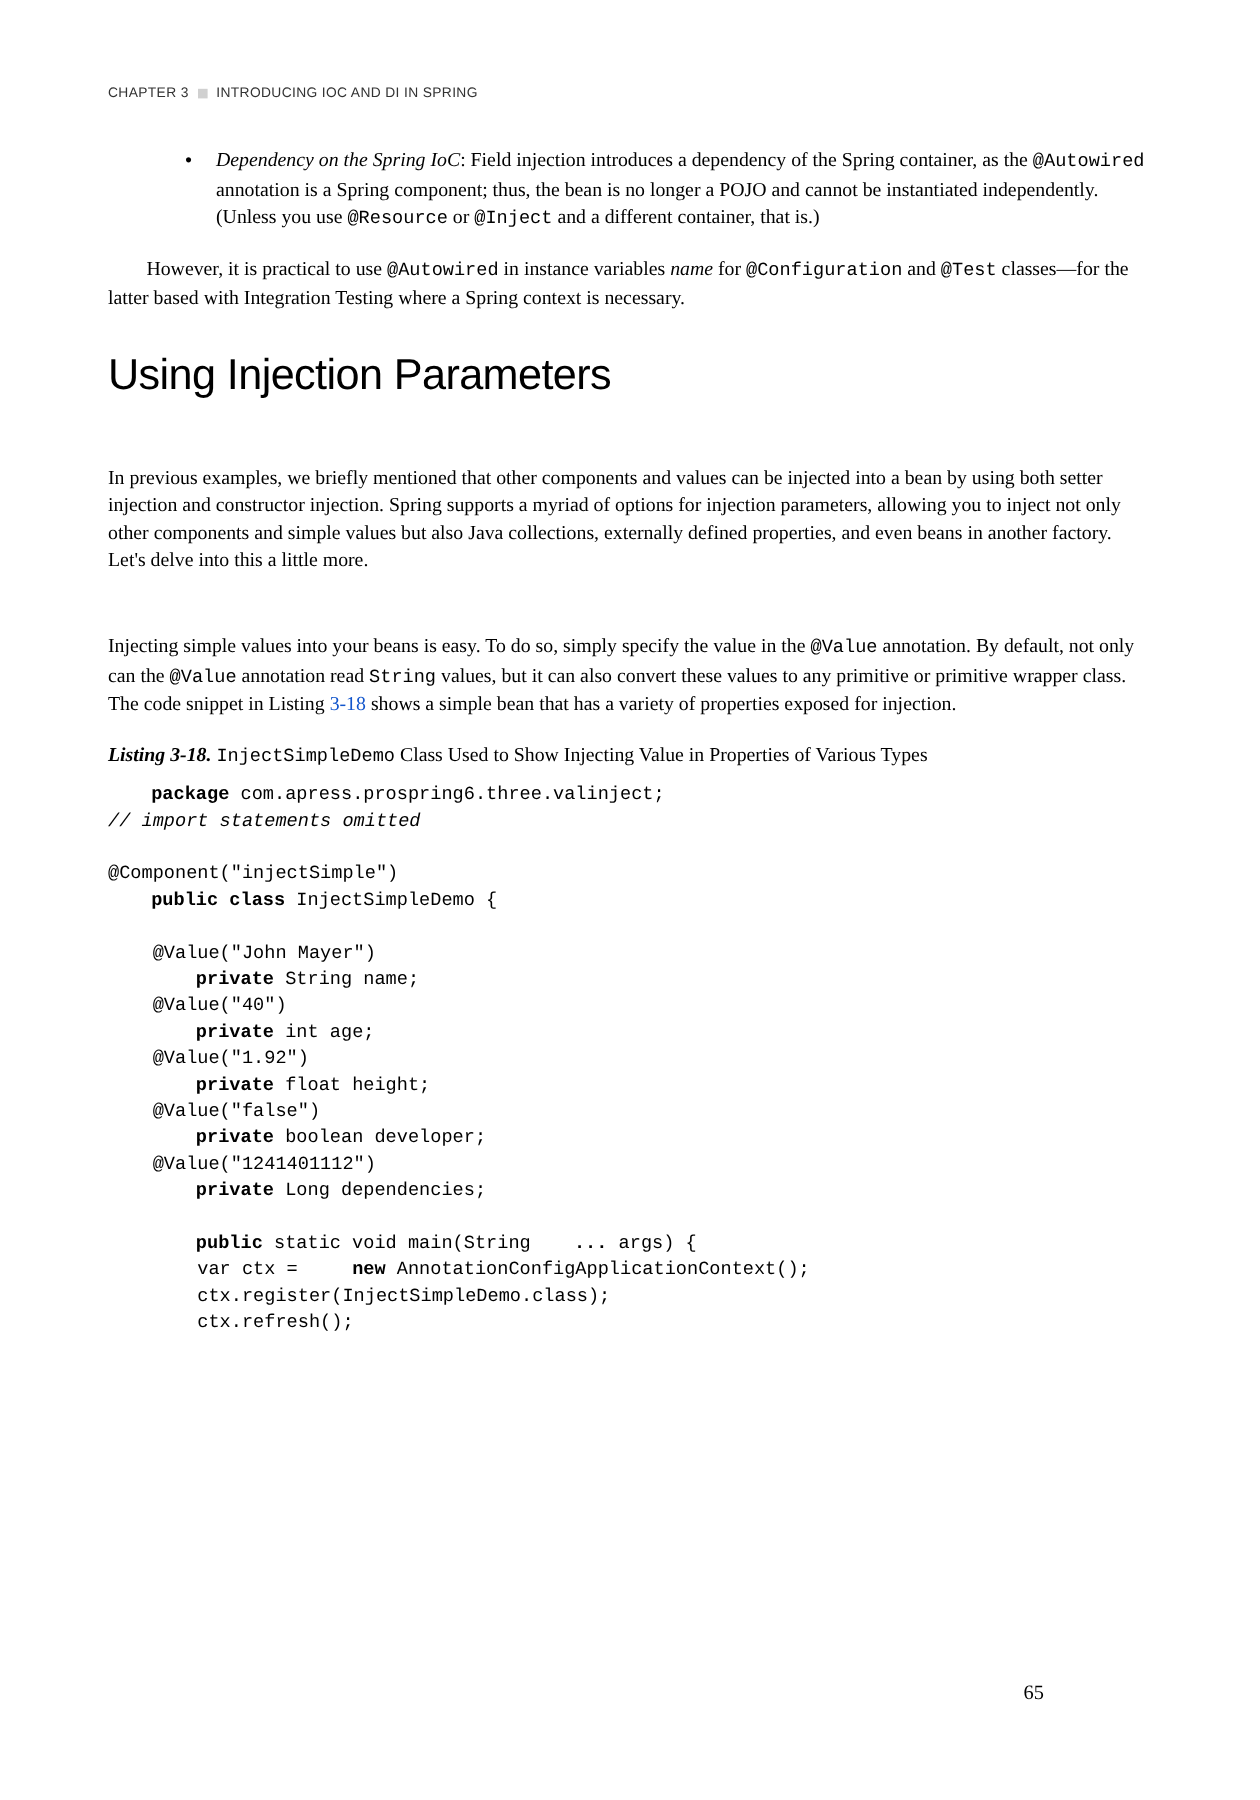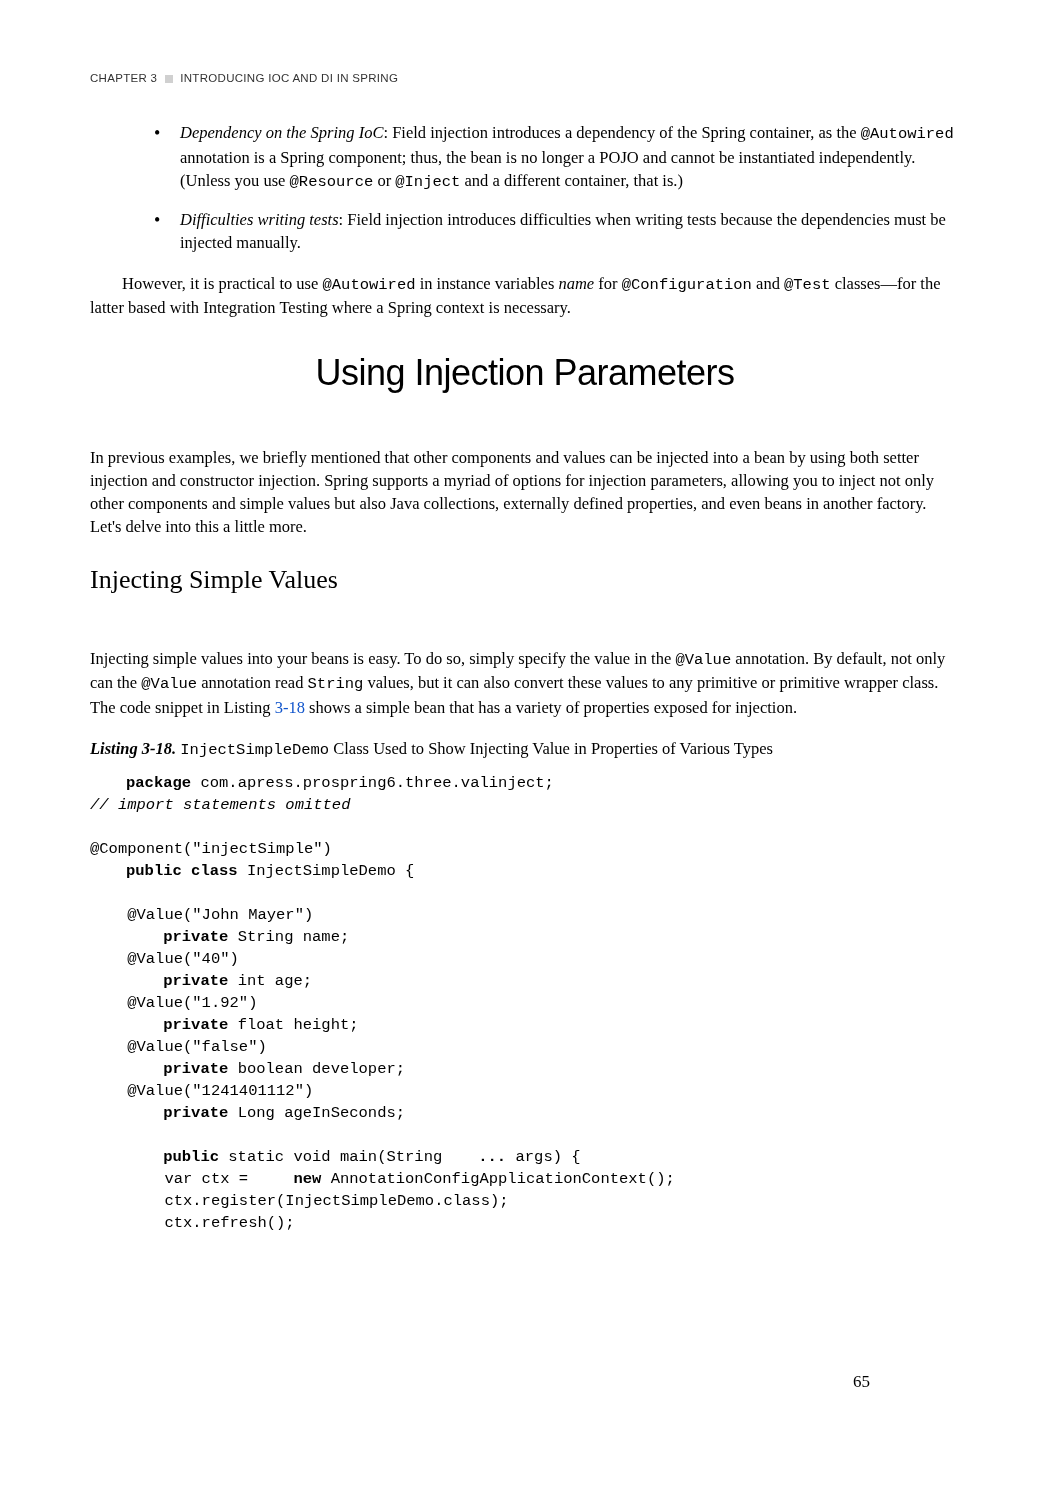--- a/index.html
+++ b/index.html
@@ -54,21 +54,20 @@
       margin-bottom: 14px;
       text-indent: 32px;
     }
     p.body.no-indent { text-indent: 0; margin-top: 48px; }
     h1.section-heading {
       font-family: Arial, Helvetica, sans-serif;
       font-weight: normal;
       font-size: 36px;
       margin: 28px 0 12px 0;
       letter-spacing: -0.5px;
-      text-align: center;
     }
     h2.subsection-heading {
       font-family: Georgia, 'Times New Roman', serif;
       font-weight: normal;
       font-size: 26px;
       margin: 24px 0 10px 0;
     }
     .listing-caption {
       margin: 18px 0 10px 0;
     }
@@ -81,55 +80,51 @@
       font-family: 'Courier New', Courier, monospace;
       font-size: 15.5px;
       line-height: 1.42;
       white-space: pre;
       margin-top: 6px;
     }
     pre.code .kw { font-weight: bold; margin-left: 36px; }
     pre.code .cm { font-style: italic; }
     .page-number {
       position: absolute;
-      bottom: 56px;
+      bottom: 27px;
       right: 90px;
       font-family: Georgia, serif;
       font-size: 17px;
     }
     .page-wrapper { position: relative; width: 100%; height: 100%; }
   </style>
 </head>
 <body>
 <div class="page-wrapper">
 
 <div class="page-header">
   <span>CHAPTER 3</span>
   <span class="square"></span>
   <span>INTRODUCING IOC AND DI IN SPRING</span>
 </div>
 
 <ul class="bullets">
   <li>
     <span class="italic">Dependency on the Spring IoC</span><span>: Field injection introduces a dependency of the Spring container, as the </span><span class="code-inline">@Autowired</span><span> annotation is a Spring component; thus, the bean is no longer a POJO and cannot be instantiated independently. (Unless you use </span><span class="code-inline">@Resource</span><span> or </span><span class="code-inline">@Inject</span><span> and a different container, that is.)</span>
   </li>
-  <li>
-    <span class="italic">Difficulties writing tests</span><span>: Field injection introduces difficulties when writing tests because the dependencies must be injected manually.</span>
-  </li>
 </ul>
 
 <p class="body">
   <span>However, it is practical to use </span><span class="code-inline">@Autowired</span><span> in instance variables </span><span class="italic">name</span><span> for </span><span class="code-inline">@Configuration</span><span> and </span><span class="code-inline">@Test</span><span> classes—for the latter based with Integration Testing where a Spring context is necessary.</span>
 </p>
 
 <h1 class="section-heading">Using Injection Parameters</h1>
 
 <p class="body no-indent">In previous examples, we briefly mentioned that other components and values can be injected into a bean by using both setter injection and constructor injection. Spring supports a myriad of options for injection parameters, allowing you to inject not only other components and simple values but also Java collections, externally defined properties, and even beans in another factory. Let's delve into this a little more.</p>
 
-<h2 class="subsection-heading">Injecting Simple Values</h2>
 
 <p class="body no-indent">
   <span>Injecting simple values into your beans is easy. To do so, simply specify the value in the </span><span class="code-inline">@Value</span><span> annotation. By default, not only can the </span><span class="code-inline">@Value</span><span> annotation read </span><span class="code-inline">String</span><span> values, but it can also convert these values to any primitive or primitive wrapper class. The code snippet in Listing </span><span class="link">3-18</span><span> shows a simple bean that has a variety of properties exposed for injection.</span>
 </p>
 
 <p class="listing-caption">
   <strong>Listing 3-18.</strong>
   <span> </span><span class="code-inline">InjectSimpleDemo</span><span> Class Used to Show Injecting Value in Properties of Various Types</span>
 </p>
 
@@ -141,21 +136,21 @@
 
 <span>    @Value("John Mayer")</span>
 <span class="kw">    private</span><span> String name;</span>
 <span>    @Value("40")</span>
 <span class="kw">    private</span><span> int age;</span>
 <span>    @Value("1.92")</span>
 <span class="kw">    private</span><span> float height;</span>
 <span>    @Value("false")</span>
 <span class="kw">    private</span><span> boolean developer;</span>
 <span>    @Value("1241401112")</span>
-<span class="kw">    private</span><span> Long ageInSeconds;</span>
+<span class="kw">    private</span><span> Long dependencies;</span>
 
 <span class="kw">    public</span><span> static void main(String</span><span class="kw">...</span><span> args) {</span>
 <span>        var ctx = </span><span class="kw">new</span><span> AnnotationConfigApplicationContext();</span>
 <span>        ctx.register(InjectSimpleDemo.class);</span>
 <span>        ctx.refresh();</span></pre>
 
 <div class="page-number">65</div>
 
 </div>
 

